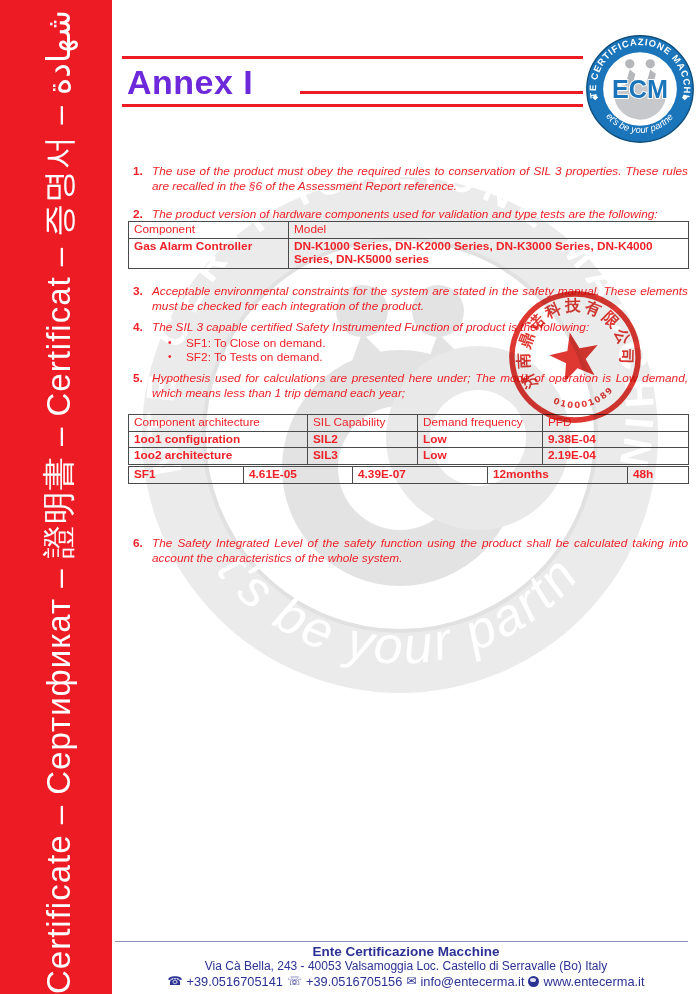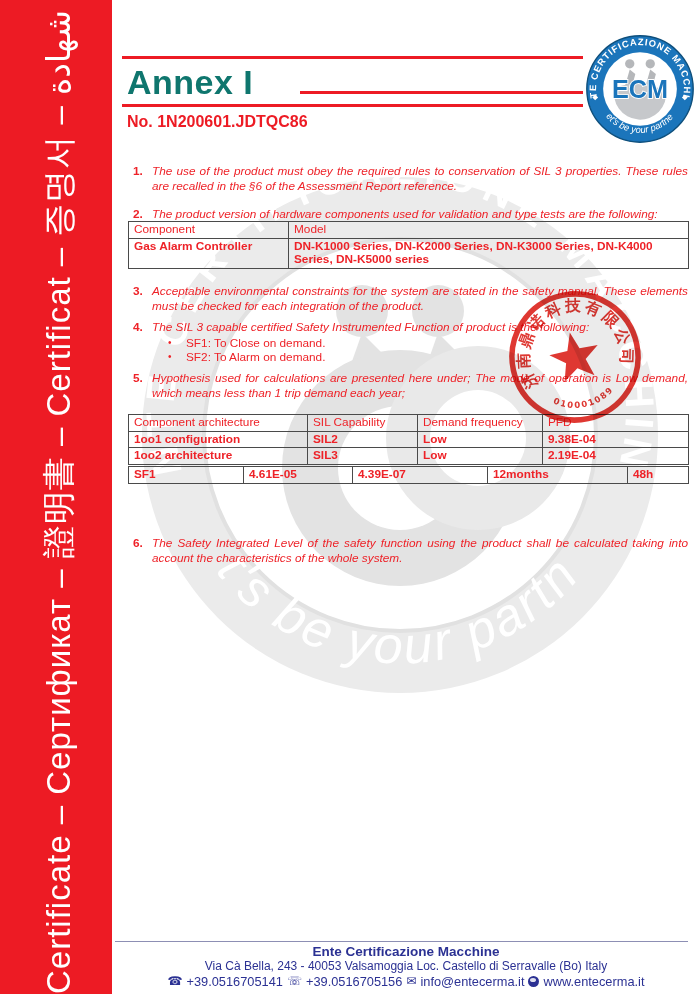--- a/index.html
+++ b/index.html
@@ -10,21 +10,21 @@
   .sideband-text{position:absolute;left:6px;top:994px;width:994px;height:106px;
         transform:rotate(-90deg);transform-origin:0 0;
         color:#fff;font-size:33px;line-height:106px;white-space:nowrap;letter-spacing:1px;}
   
   .watermark{position:absolute;left:138px;top:173px;width:524px;height:524px;z-index:0;}
   
   .rule{position:absolute;background:#ED1B24;height:3px;z-index:2;}
   .rule-top{left:122px;top:56px;width:461px;}
   .rule-mid{left:300px;top:91px;width:283px;}
   .rule-bot{left:122px;top:104px;width:461px;}
-  .annex-title{position:absolute;left:127px;top:63px;color:#0f766e;font-size:34px;
+  .annex-title{position:absolute;left:127px;top:63px;color:#6d28d9;font-size:34px;
         font-weight:bold;letter-spacing:.5px;z-index:2;}
   .cert-no{position:absolute;left:127px;top:113px;color:#ED1B24;font-size:16px;font-weight:bold;z-index:2;}
   .logo{position:absolute;left:584px;top:33px;width:112px;height:112px;z-index:4;}
   
   .item{position:absolute;left:133px;width:555px;display:flex;color:#EE2228;
         font-size:11.8px;line-height:14.6px;z-index:1;}
   .item .num{width:19px;font-weight:bold;flex:none;}
   .item .txt{flex:1;text-align:justify;font-style:italic;}
   .bullet{position:absolute;left:168px;display:flex;color:#EE2228;font-size:11.8px;line-height:14px;z-index:1;}
   .bullet .dot{width:18px;flex:none;font-size:10px;}
@@ -81,21 +81,20 @@
   </svg>
 
   <div class="sideband">
     <div class="sideband-text">Certificate – Сертификат – 證明書 – Certificat – 증명서 – شهادة</div>
   </div>
 
   <div class="rule rule-top"></div>
   <div class="annex-title">Annex I</div>
   <div class="rule rule-mid"></div>
   <div class="rule rule-bot"></div>
-  <div class="cert-no">No. 1N200601.JDTQC86</div>
 
   <svg class="logo" viewBox="0 0 120 120">
     <defs>
       <path id="lg-top" d="M 13.9,69 A 47,47 0 1 1 106.1,69"></path>
       <path id="lg-bot" d="M 24,90.2 A 47,47 0 0 0 96,90.2"></path>
     </defs>
     <circle cx="60" cy="60" r="57" fill="#1B75BB" stroke="#0e4f7c" stroke-width="1.5"></circle>
     <circle cx="60" cy="60" r="39.5" fill="#ffffff"></circle>
     <g>
       <circle cx="49" cy="33" r="5" fill="#b5b7ba"></circle>
@@ -150,21 +149,21 @@
   <div class="item" style="top:320px;">
     <span class="num">4.</span>
     <span class="txt">The SIL 3 capable certified Safety Instrumented Function of product is the following:</span>
   </div>
   <div class="bullet" style="top:336px;">
     <span class="dot">•</span>
     <span>SF1: To Close on demand.</span>
   </div>
   <div class="bullet" style="top:350px;">
     <span class="dot">•</span>
-    <span>SF2: To Alarm on demand.</span>
+    <span>SF2: To Tests on demand.</span>
   </div>
 
   <div class="item" style="top:371px;">
     <span class="num">5.</span>
     <span class="txt">Hypothesis used for calculations are presented here under; The mode of operation is Low demand, which means less than 1 trip demand each year;</span>
   </div>
 
   <table class="tbl-architecture">
     <colgroup>
         <col style="width:179px">

